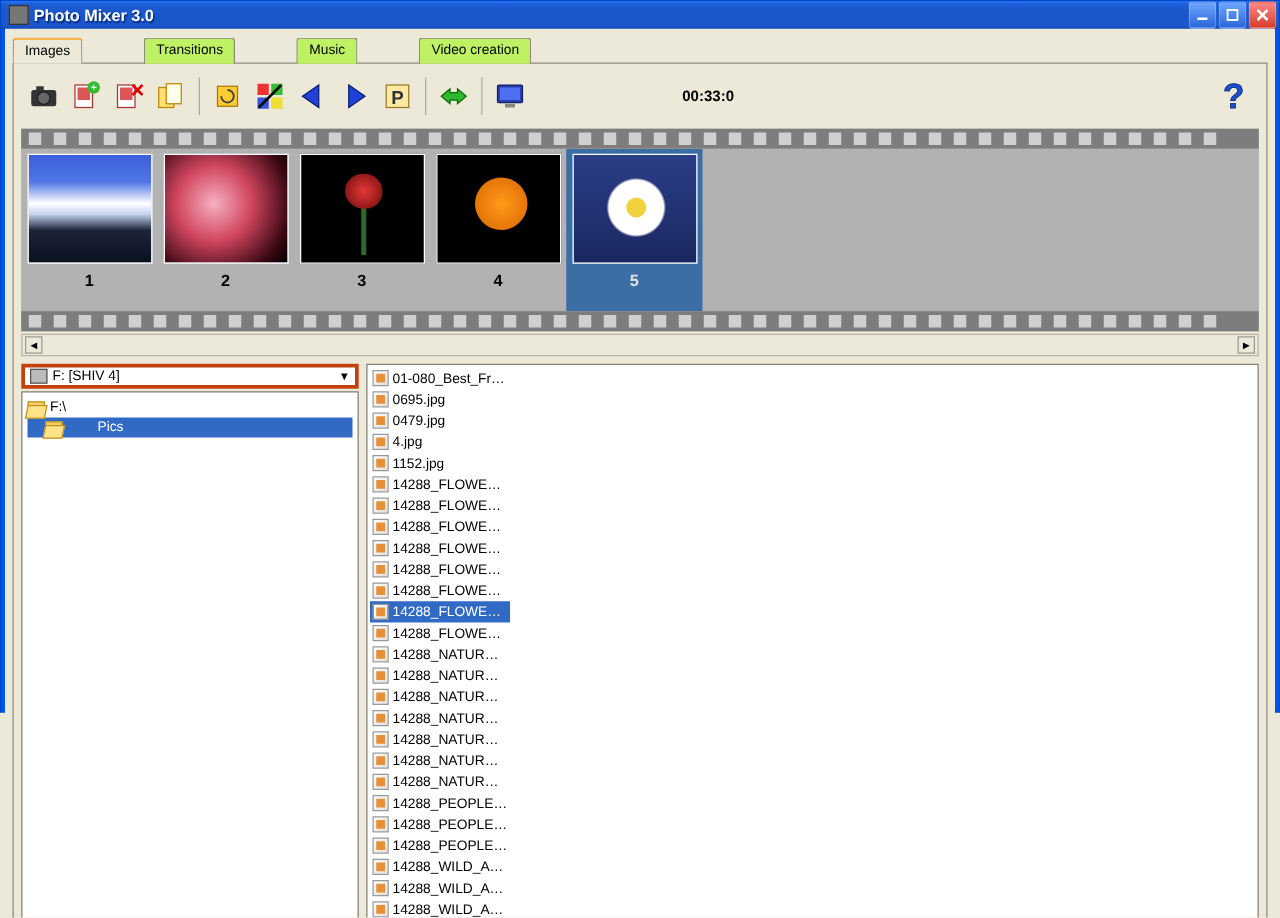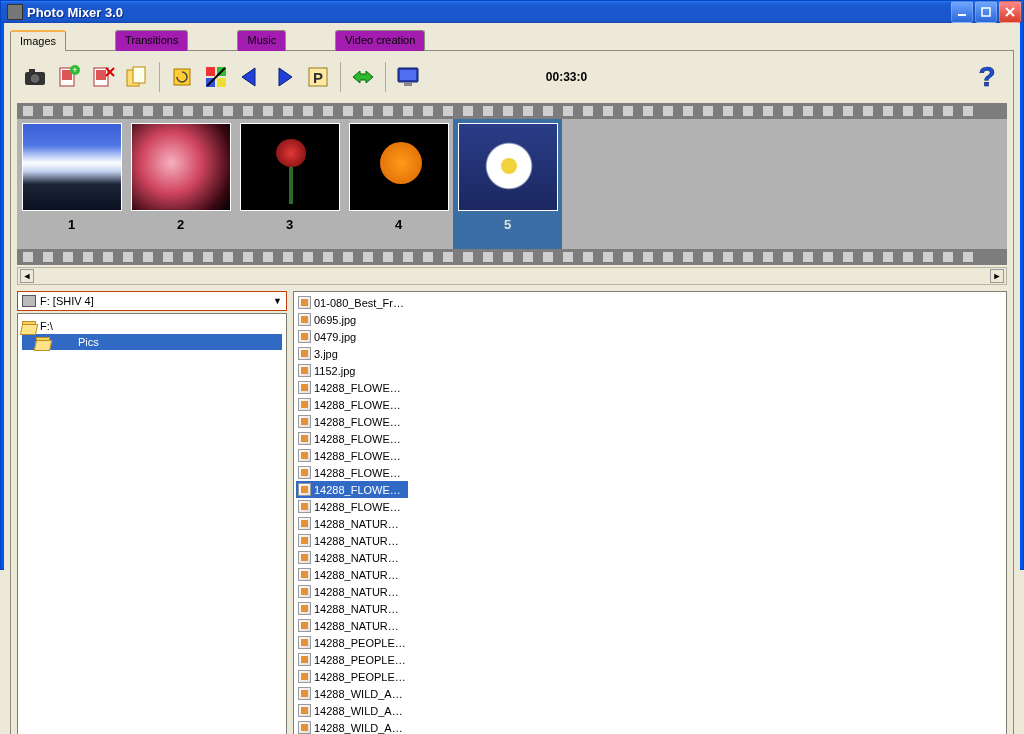--- a/index.html
+++ b/index.html
@@ -56,21 +56,21 @@
     padding:6px;
     display:flex;
     flex-direction:column;
   }
   
   .tabs-row { display:flex; height:21px;gap:48px; }
   .tab {
     border:1px solid #8e8a7e;
     border-bottom:none;
     padding:3px 9px 2px 9px;
-    background:#a21caf;
+    background:#bef264;
     margin-right:1px;
     border-radius:3px 3px 0 0;
     cursor:pointer;
     position:relative;
     top:1px;
   }
   .tab.active { background:#ece9d8; border-top:2px solid #f5b24d; z-index:2; }
   .tab-panel {
     border:1px solid #8e8a7e;
     flex:1;
@@ -144,21 +144,21 @@
     border:1px solid #b8b4a2;
     display:flex; align-items:center; justify-content:space-between;
     padding:0 2px; margin-top:2px;
   }
   .strip-scroll .arr { width:14px; height:14px; background:#ece9d8; border:1px solid #999; font-size:9px; text-align:center; line-height:12px; cursor:pointer;}
   
   .lower { display:flex; flex:1; margin-top:6px; gap:6px; min-height:0;}
   .tree-pane { width:270px; display:flex; flex-direction:column; }
   .drive-select {
     height:20px;
-    border:1px solid #c2410c;
+    border:3px solid #c2410c;
     background:#fff;
     display:flex; align-items:center;
     padding:0 4px;
     font-size:11px;
     cursor:pointer;
   }
   .drive-select .disk-icon { width:14px; height:12px; border:1px solid #555; background:#bbb; margin-right:4px; }
   .drive-select .chev { margin-left:auto; font-size:9px;}
   .tree {
     flex:1;
@@ -509,21 +509,21 @@
               <div class="file-item">
                 <span class="file-ic"></span>
                 <span class="file-name">0695.jpg</span>
               </div>
               <div class="file-item">
                 <span class="file-ic"></span>
                 <span class="file-name">0479.jpg</span>
               </div>
               <div class="file-item">
                 <span class="file-ic"></span>
-                <span class="file-name">3.jpg</span>
+                <span class="file-name">4.jpg</span>
               </div>
               <div class="file-item">
                 <span class="file-ic"></span>
                 <span class="file-name">1152.jpg</span>
               </div>
               <div class="file-item">
                 <span class="file-ic"></span>
                 <span class="file-name">14288_FLOWER…</span>
               </div>
               <div class="file-item">

